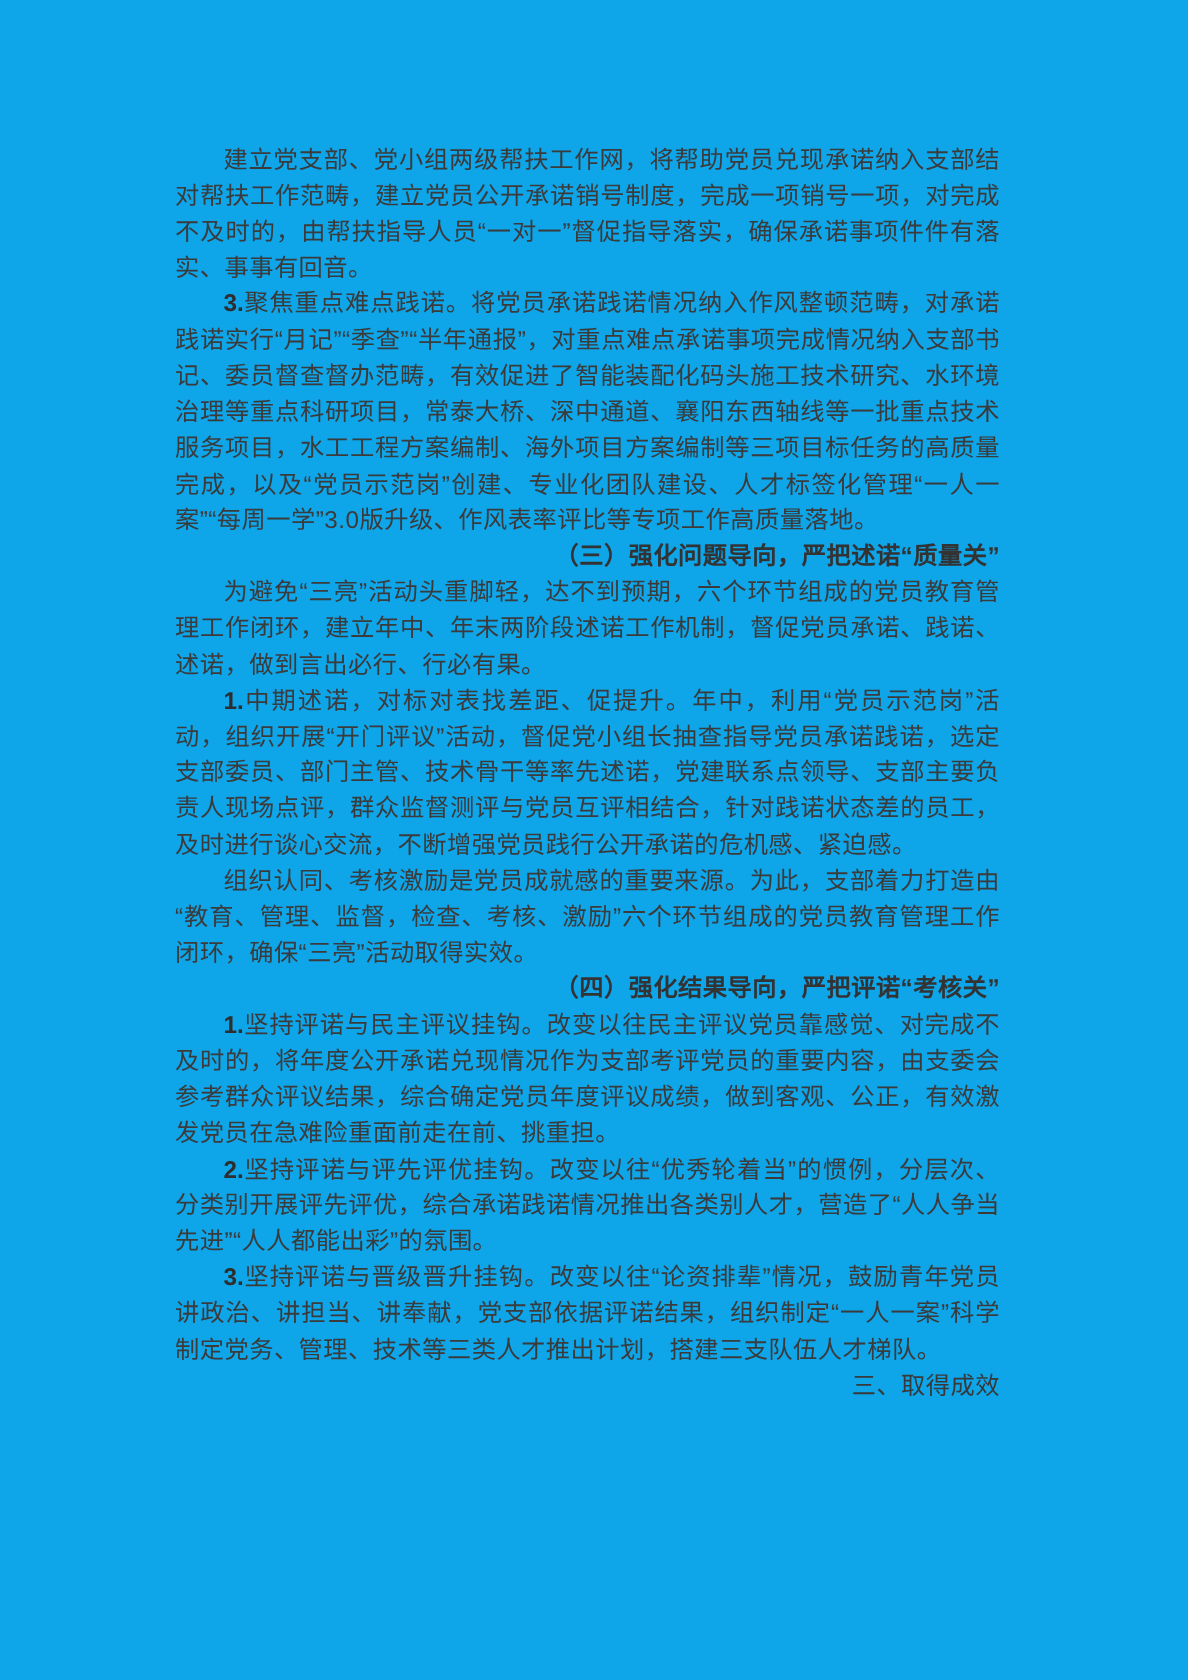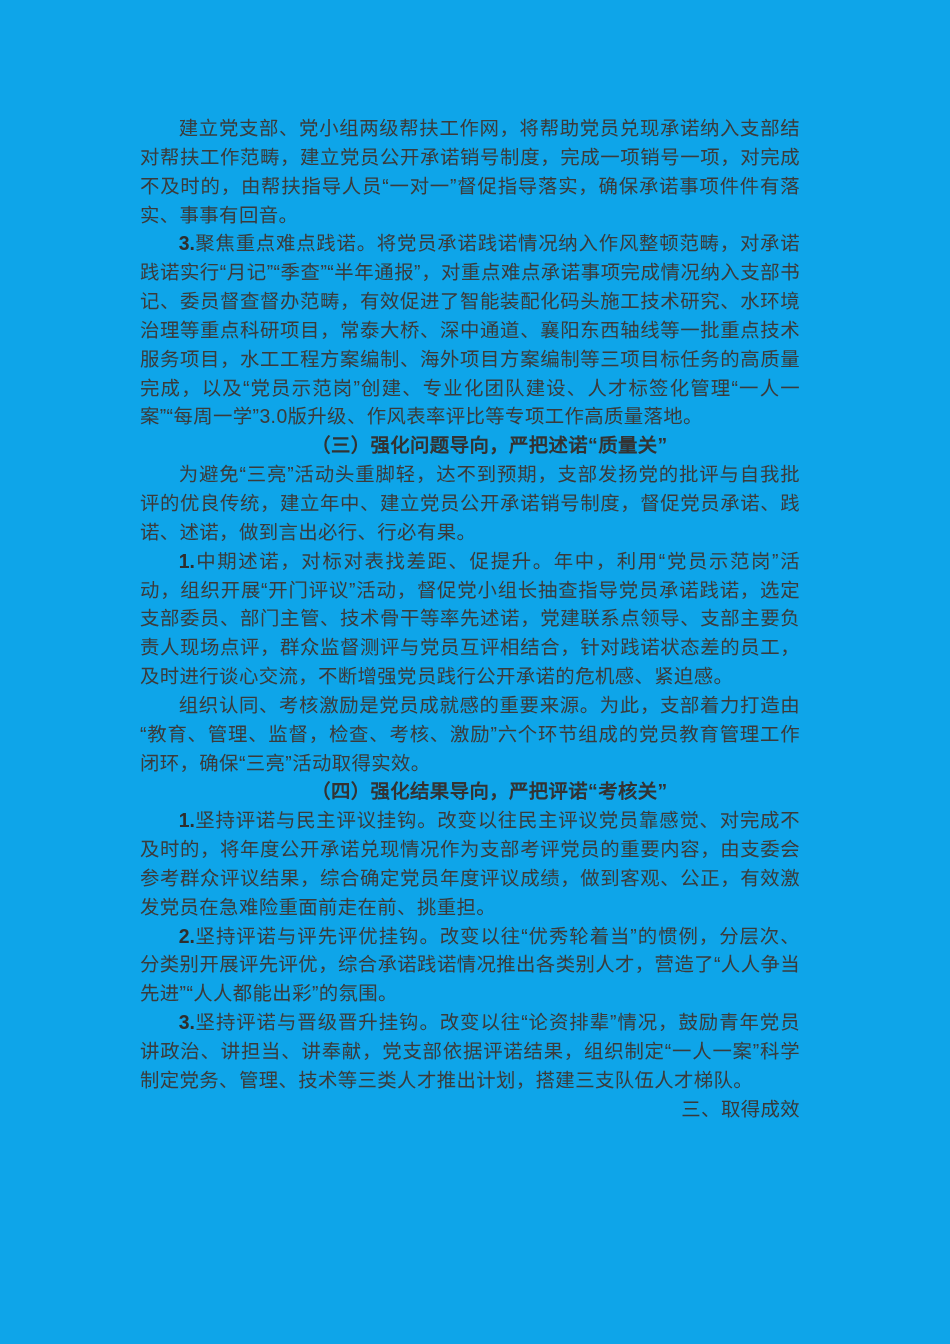--- a/index.html
+++ b/index.html
@@ -36,21 +36,21 @@
     text-align: justify;
     text-justify: inter-ideograph;
     text-indent: 2em;
     letter-spacing: 0.02em;
     font-weight: 400;
     word-break: break-all;
   }
   p.para.heading {
     font-weight: 600;
     color: #333333;
-    text-align: center;
+    text-align: right;
   }
   p.para.heading-plain {
     font-weight: 500;
     color: #393939;
     text-align: right;
   }
   .num {
     font-weight: 700;
     color: #2e2e2e;
     letter-spacing: 0;
@@ -61,21 +61,21 @@
 
 <div class="page">
   <div class="text-block">
 
     <p class="para">建立党支部、党小组两级帮扶工作网，将帮助党员兑现承诺纳入支部结对帮扶工作范畴，建立党员公开承诺销号制度，完成一项销号一项，对完成不及时的，由帮扶指导人员“一对一”督促指导落实，确保承诺事项件件有落实、事事有回音。</p>
 
     <p class="para"><span class="num">3.</span><span>聚焦重点难点践诺。将党员承诺践诺情况纳入作风整顿范畴，对承诺践诺实行“月记”“季查”“半年通报”，对重点难点承诺事项完成情况纳入支部书记、委员督查督办范畴，有效促进了智能装配化码头施工技术研究、水环境治理等重点科研项目，常泰大桥、深中通道、襄阳东西轴线等一批重点技术服务项目，水工工程方案编制、海外项目方案编制等三项目标任务的高质量完成，以及“党员示范岗”创建、专业化团队建设、人才标签化管理“一人一案”“每周一学”3.0版升级、作风表率评比等专项工作高质量落地。</span></p>
 
     <p class="para heading">（三）强化问题导向，严把述诺“质量关”</p>
 
-    <p class="para">为避免“三亮”活动头重脚轻，达不到预期，支部发扬党的批评与自我批评的优良传统，建立年中、建立党员公开承诺销号制度，督促党员承诺、践诺、述诺，做到言出必行、行必有果。</p>
+    <p class="para">为避免“三亮”活动头重脚轻，达不到预期，六个环节组成的党员教育管理工作闭环，建立年中、年末两阶段述诺工作机制，督促党员承诺、践诺、述诺，做到言出必行、行必有果。</p>
 
     <p class="para"><span class="num">1.</span><span>中期述诺，对标对表找差距、促提升。年中，利用“党员示范岗”活动，组织开展“开门评议”活动，督促党小组长抽查指导党员承诺践诺，选定支部委员、部门主管、技术骨干等率先述诺，党建联系点领导、支部主要负责人现场点评，群众监督测评与党员互评相结合，针对践诺状态差的员工，及时进行谈心交流，不断增强党员践行公开承诺的危机感、紧迫感。</span></p>
 
 
     <p class="para">组织认同、考核激励是党员成就感的重要来源。为此，支部着力打造由“教育、管理、监督，检查、考核、激励”六个环节组成的党员教育管理工作闭环，确保“三亮”活动取得实效。</p>
 
     <p class="para heading">（四）强化结果导向，严把评诺“考核关”</p>
 
     <p class="para"><span class="num">1.</span><span>坚持评诺与民主评议挂钩。改变以往民主评议党员靠感觉、对完成不及时的，将年度公开承诺兑现情况作为支部考评党员的重要内容，由支委会参考群众评议结果，综合确定党员年度评议成绩，做到客观、公正，有效激发党员在急难险重面前走在前、挑重担。</span></p>
 

